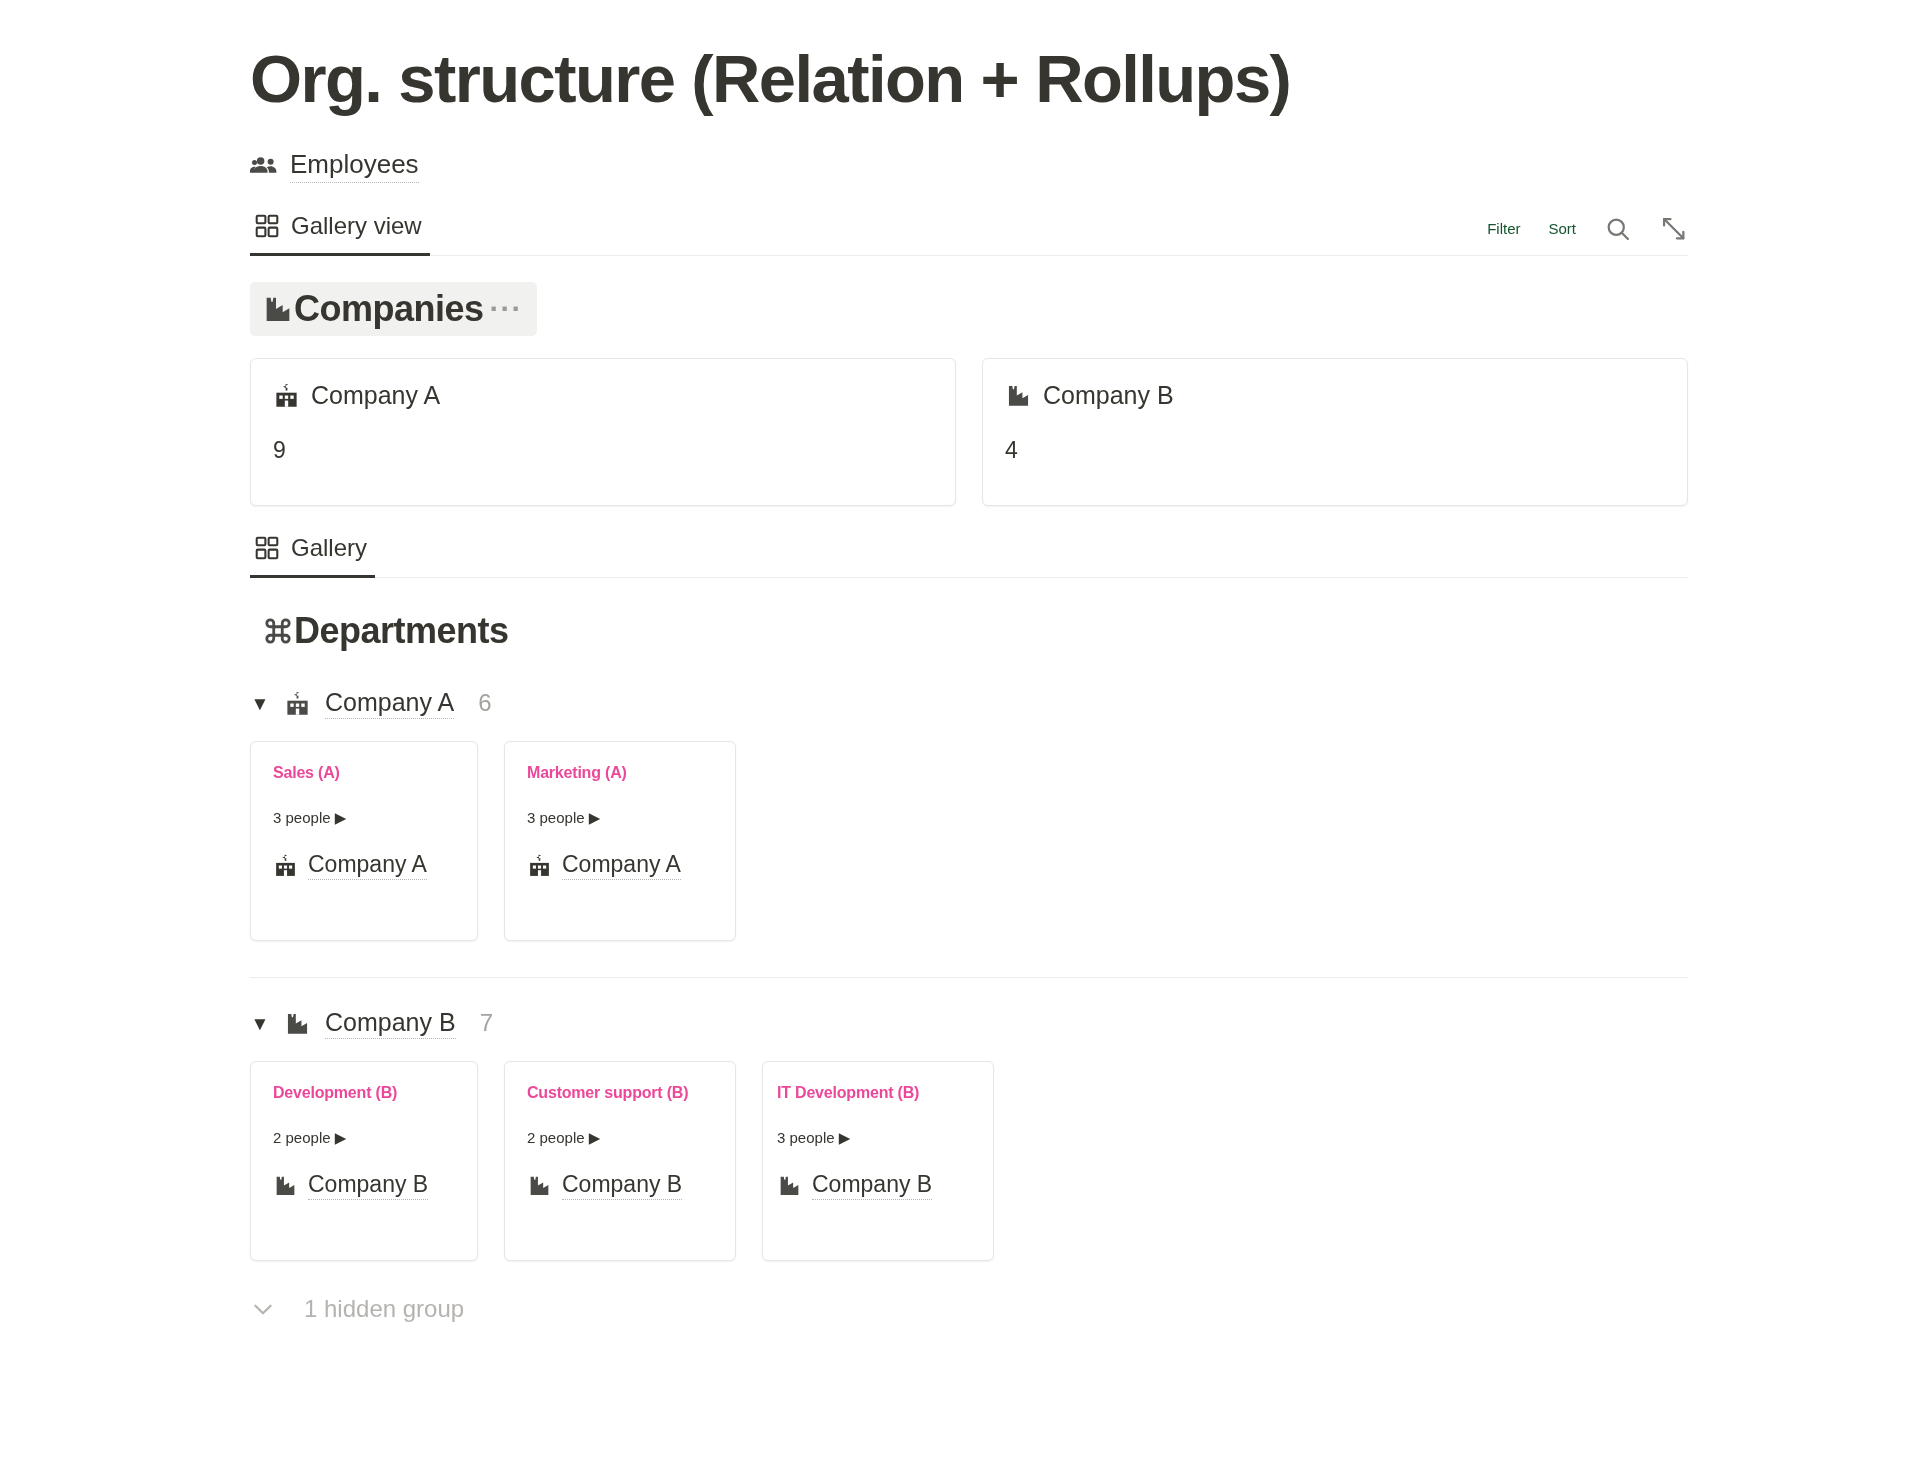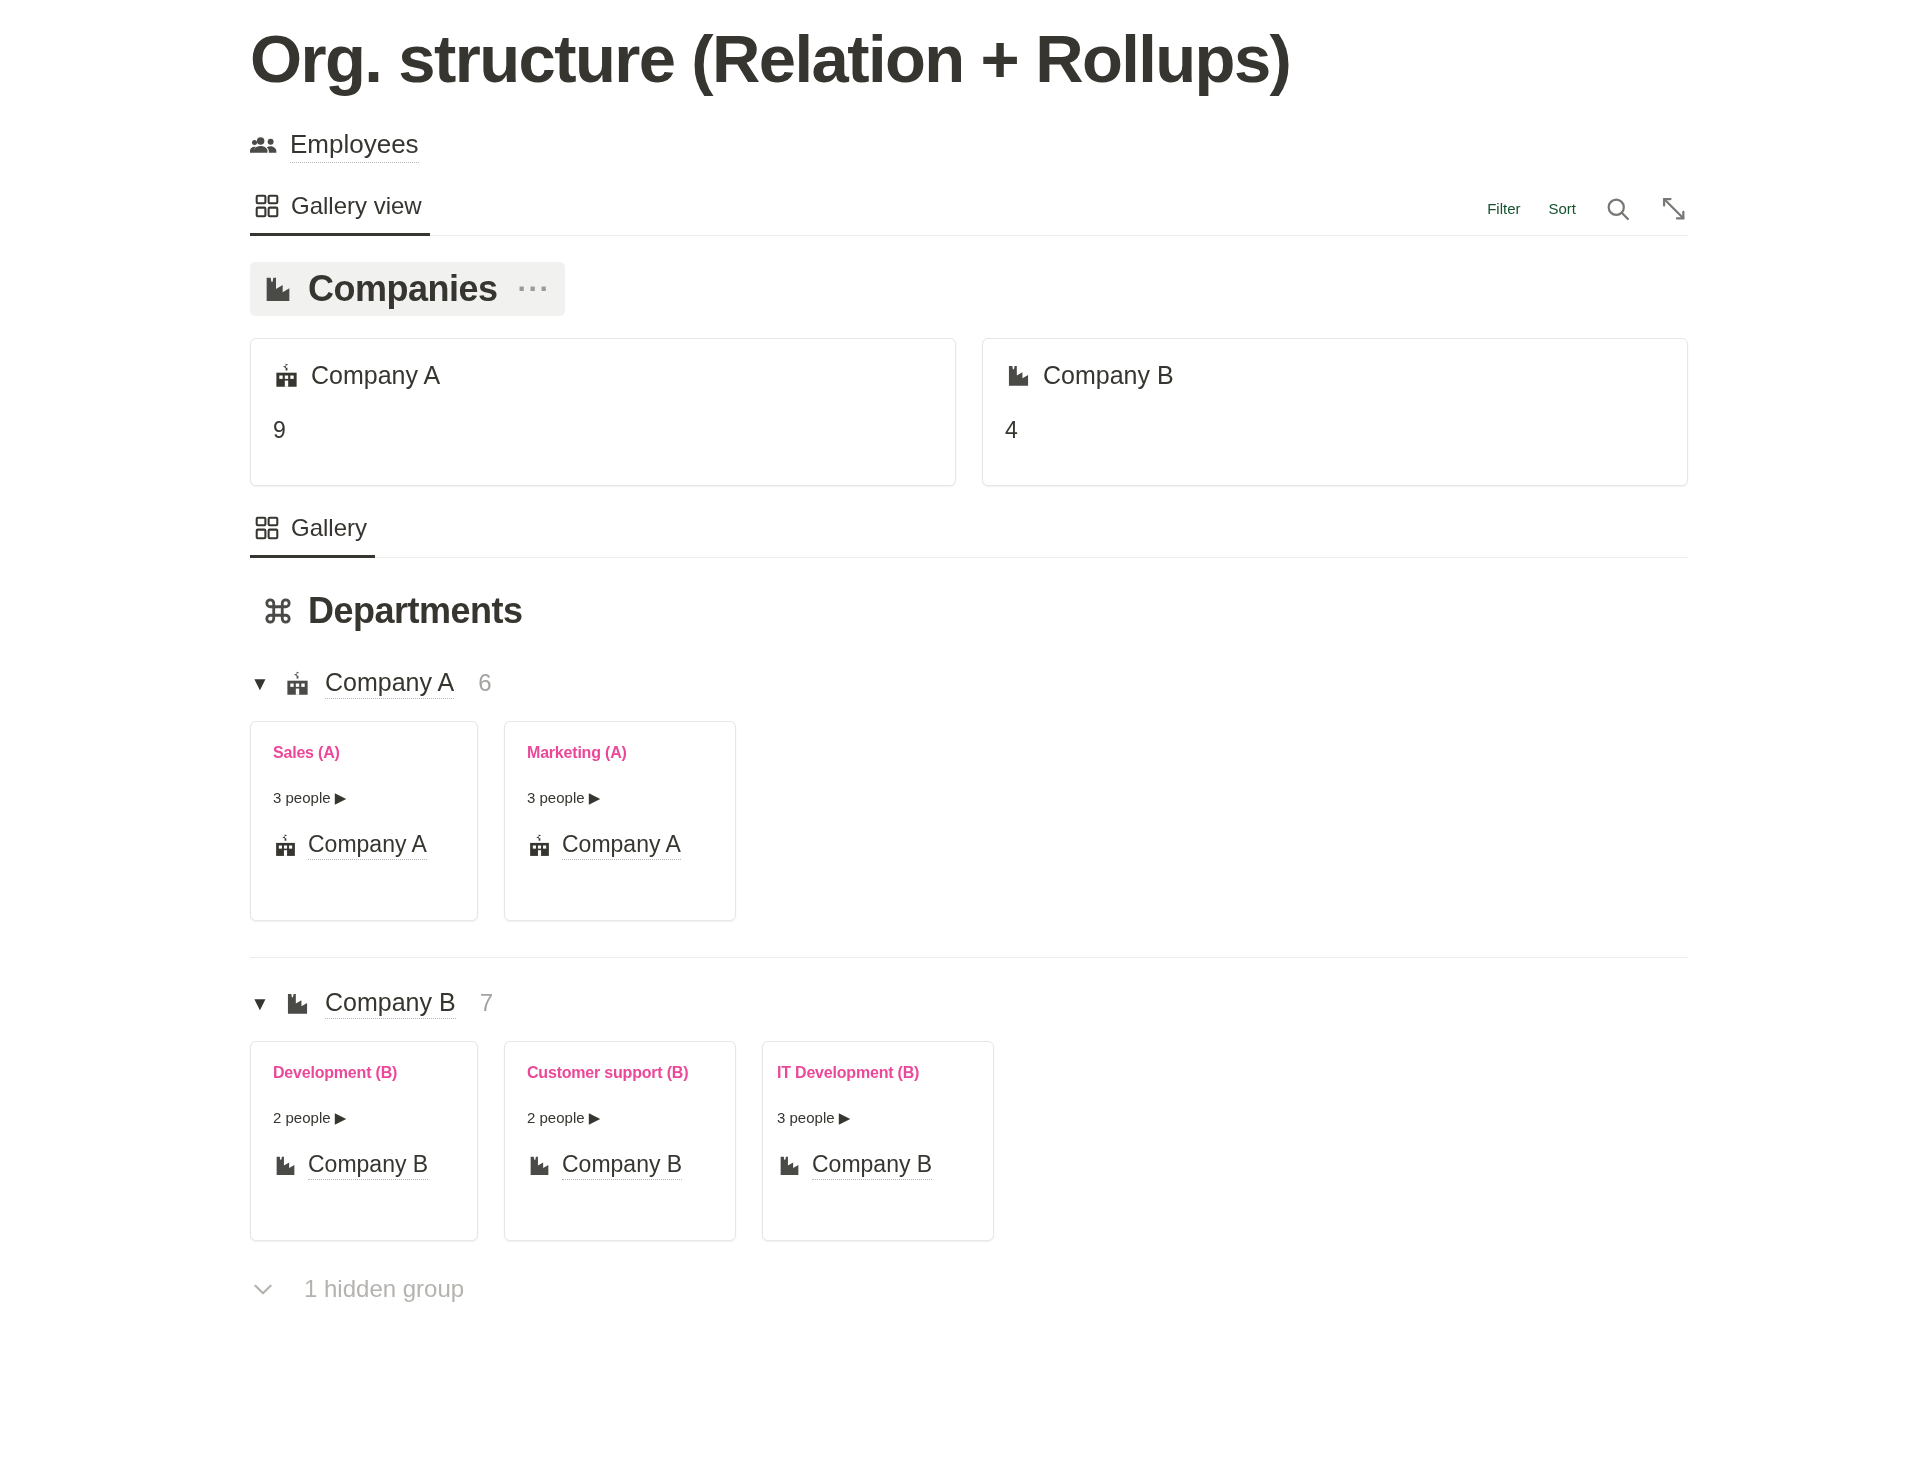--- a/index.html
+++ b/index.html
@@ -26,21 +26,21 @@
   }
 
   
   .page-title {
     font-size: 67px;
     font-weight: bold;
     line-height: 1.1;
     letter-spacing: -1.6px;
     color: #37352f;
     margin: 0;
-    padding-top: 22px;
+    padding-top: 42px;
   }
 
   
   .employees-row {
     display: flex;
     align-items: center;
     gap: 10px;
     margin-top: 32px;
     height: 36px;
   }
@@ -82,21 +82,20 @@
   .viewaction {
     font-size: 15px;
     color: #14532d;
   }
   .icon-btn { display: inline-flex; align-items: center; }
 
   
   .section-head {
     display: inline-flex;
     align-items: center;
-    gap: 14px;
     font-size: 36px;
     font-weight: bold;
     color: #37352f;
     letter-spacing: -0.5px;
     padding: 6px 14px 6px 12px;
     border-radius: 5px;
     margin-top: 26px;
   }
   .section-head.highlight { background: #f1f1ef; }
   .dots {

